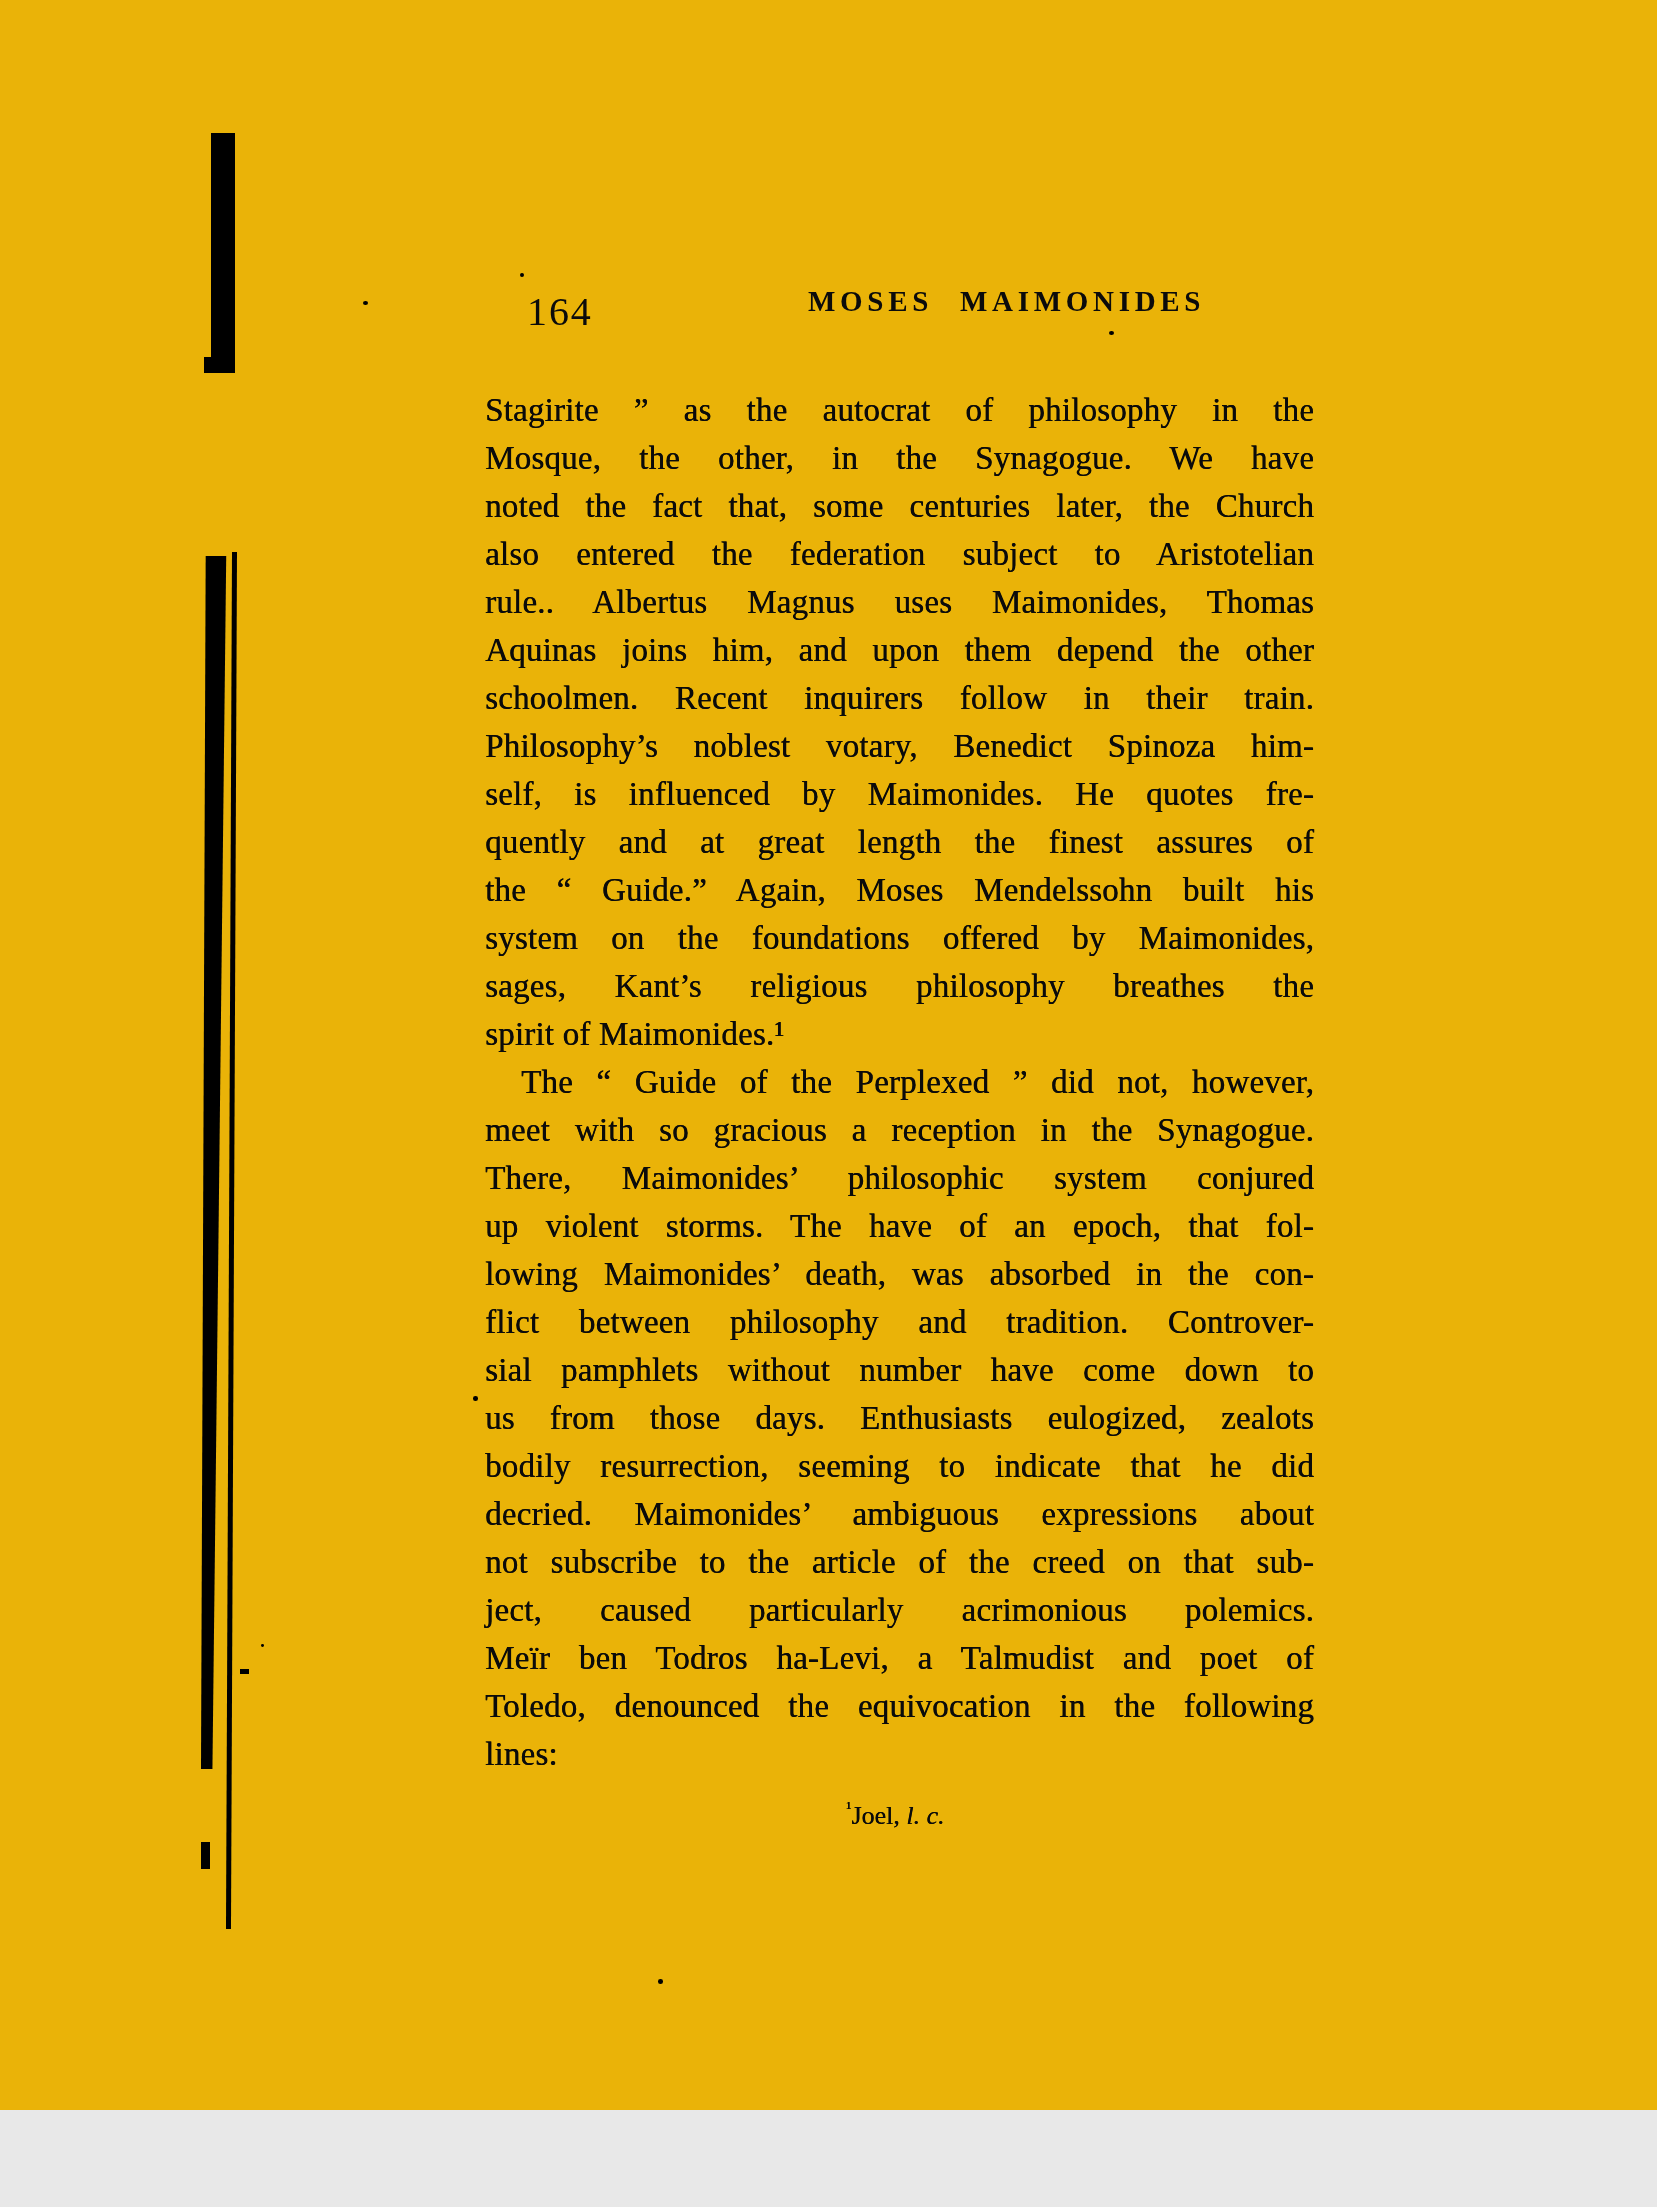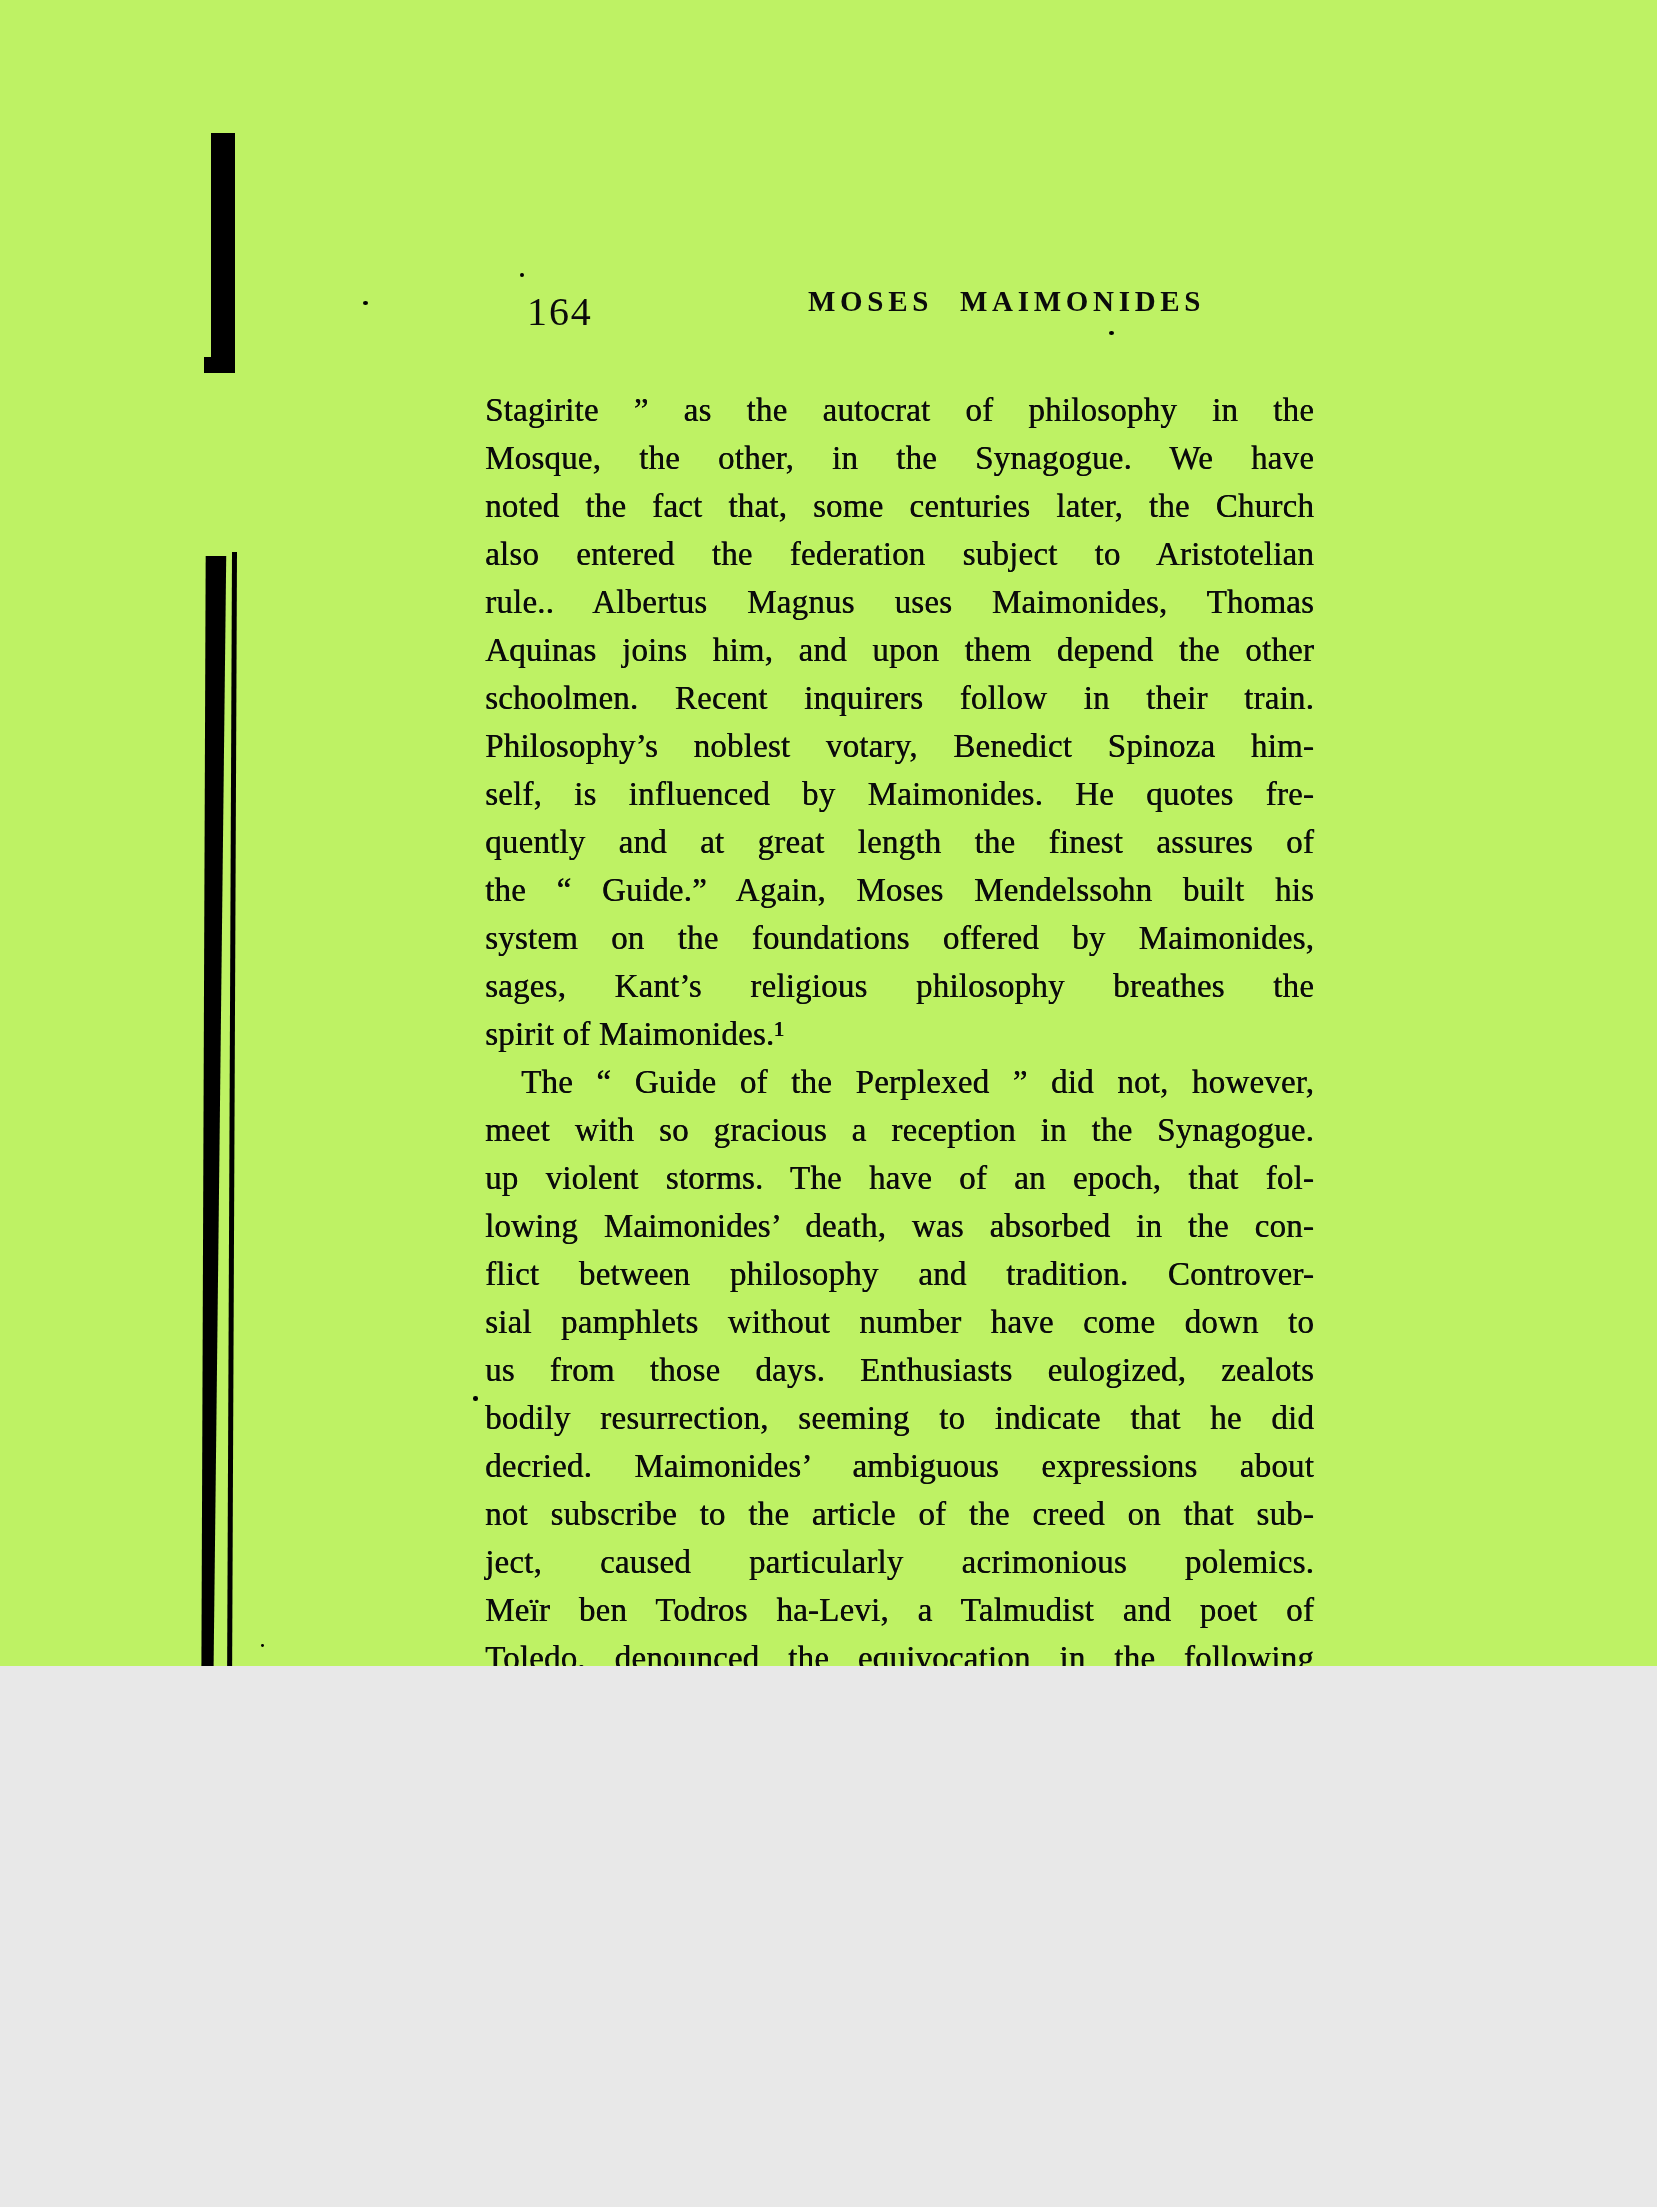--- a/index.html
+++ b/index.html
@@ -1,20 +1,20 @@
 <!DOCTYPE html>
 <html style="font-size:15px"><head>
 <meta charset="utf-8">
 <style>
   html, body { margin: 0; padding: 0; background: #e8e8e8; }
   .page {
     position: relative;
     width: 1657px;
-    height: 1666px;
-    background: #bef264;
+    height: 2110px;
+    background: #eab308;
     font-family: "Liberation Serif", serif;
     color: #0b0b0b;
     overflow: hidden;
   }
 
   
   .page-number {
     position: absolute;
     left: 527px;
     top: 288px;
@@ -109,20 +109,21 @@
       <div class="text-line just">schoolmen.  Recent inquirers follow in their train.</div>
       <div class="text-line just">Philosophy’s noblest votary, Benedict Spinoza him-</div>
       <div class="text-line just">self, is influenced by Maimonides.  He quotes fre-</div>
       <div class="text-line just">quently and at great length the finest assures of</div>
       <div class="text-line just">the “ Guide.”  Again, Moses Mendelssohn built his</div>
       <div class="text-line just">system on the foundations offered by Maimonides,</div>
       <div class="text-line just">sages, Kant’s religious philosophy breathes the</div>
       <div class="text-line">spirit of Maimonides.¹</div>
       <div class="text-line just indent">The “ Guide of the Perplexed ” did not, however,</div>
       <div class="text-line just">meet with so gracious a reception in the Synagogue.</div>
+      <div class="text-line just">There, Maimonides’ philosophic system conjured</div>
       <div class="text-line just">up violent storms.  The have of an epoch, that fol-</div>
       <div class="text-line just">lowing Maimonides’ death, was absorbed in the con-</div>
       <div class="text-line just">flict between philosophy and tradition.  Controver-</div>
       <div class="text-line just">sial pamphlets without number have come down to</div>
       <div class="text-line just">us from those days.  Enthusiasts eulogized, zealots</div>
       <div class="text-line just">bodily resurrection, seeming to indicate that he did</div>
       <div class="text-line just">decried.  Maimonides’ ambiguous expressions about</div>
       <div class="text-line just">not subscribe to the article of the creed on that sub-</div>
       <div class="text-line just">ject, caused particularly acrimonious polemics.</div>
       <div class="text-line just">Meïr ben Todros ha-Levi, a Talmudist and poet of</div>

